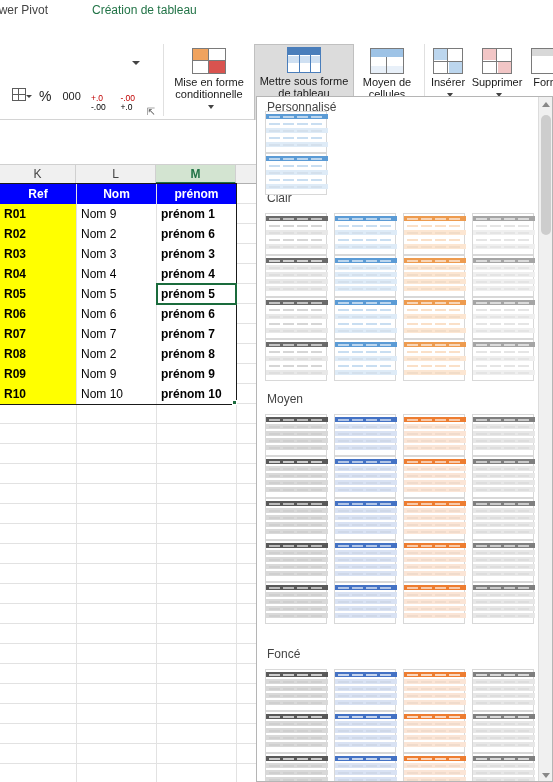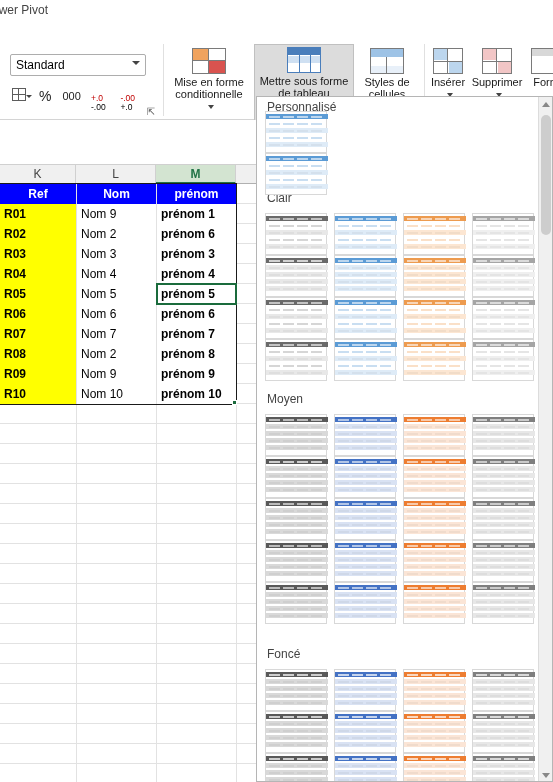--- a/index.html
+++ b/index.html
@@ -172,25 +172,25 @@
   .sw-row { position: absolute; left: 0; width: 62px; }
   .sw-seg { position: absolute; height: 100%; }
 </style>
 </head>
 <body>
 
 <div id="root">
 
   <div class="tabbar">
     <div class="tab tab-pivot">ower Pivot</div>
+    <div class="tab tab-tableau active">Création de tableau</div>
   </div>
 
   <div class="ribbon">
 
-    <div class="numfmt-select">Standard</div>
     <div class="numfmt-caret"></div>
 
     <div class="numrow2">
       <span class="nbtn acct-icon">
         <span class="acct-glyph"></span>
         <span class="mini-caret" style="left:16px;"></span>
       </span>
       <span class="nbtn pct">%</span>
       <span class="nbtn thousand">000</span>
       <span class="nbtn dec-btn">
@@ -235,21 +235,21 @@
 
     <div class="ribbon-btn" style="left:358px; width:58px;">
       <div class="ticon" style="width:34px;height:26px;">
         <div style="position:absolute;left:0;top:0;width:34px;height:26px;border:1px solid #7a7a7a;background:#ffffff;"></div>
         <div style="position:absolute;left:1px;top:1px;width:32px;height:8px;background:#9ec3e6;"></div>
         <div style="position:absolute;left:1px;top:10px;width:15px;height:7px;background:#ffffff;"></div>
         <div style="position:absolute;left:18px;top:10px;width:15px;height:7px;background:#ffffff;"></div>
         <div style="position:absolute;left:1px;top:18px;width:32px;height:7px;background:#e8f0f9;"></div>
         <div style="position:absolute;left:16px;top:9px;width:1px;height:16px;background:#7a7a7a;"></div>
       </div>
-      <span class="caption">Styles de cellules</span>
+      <span class="caption">Moyen de cellules</span>
       <span class="dd-caret"></span>
     </div>
 
     <div class="group-sep" style="left:424px;"></div>
 
     <div class="ribbon-btn" style="left:428px; width:40px;">
       <div class="ticon" style="width:30px;height:26px;">
         <div style="position:absolute;left:0;top:0;width:30px;height:26px;border:1px solid #7a7a7a;background:#ffffff;"></div>
         <div style="position:absolute;left:1px;top:1px;width:13px;height:11px;background:#bcd6ee;"></div>
         <div style="position:absolute;left:16px;top:14px;width:13px;height:11px;background:#bcd6ee;"></div>

